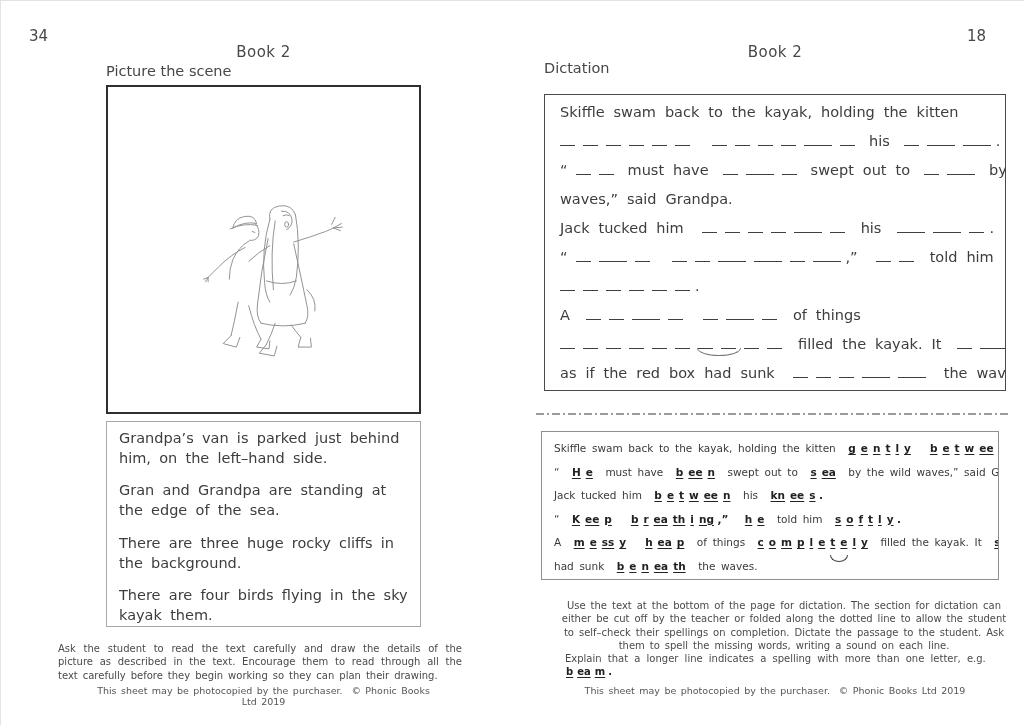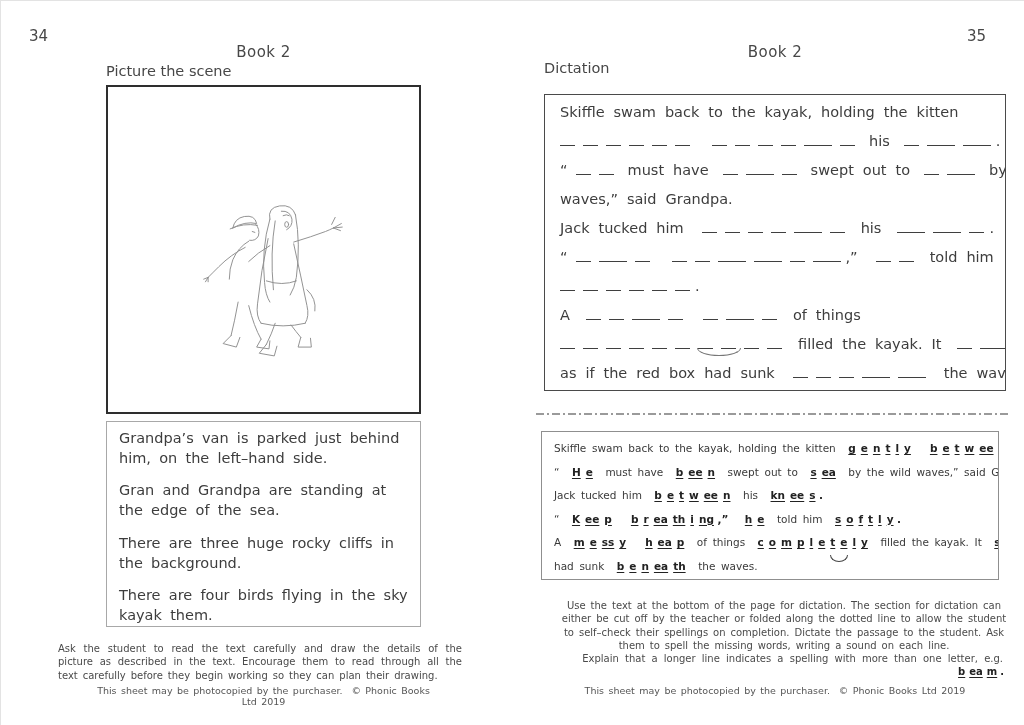--- a/index.html
+++ b/index.html
@@ -18,21 +18,21 @@
   .st-right{left:543px;width:462px;top:59px;}
   
   .picture-box{position:absolute;left:105px;top:84px;width:315px;height:329px;border:2px solid #2e2e2e;box-sizing:border-box;background:#fff;}
   .picture-box svg{position:absolute;left:86px;top:108px;}
   .desc-box{position:absolute;left:105px;top:420px;width:315px;height:206px;border:1px solid #a8a8a8;box-sizing:border-box;
             padding:7px 12px 0 12px;background:#fff;}
   .desc-box p{margin:0 0 13px 0;font-size:14.5px;line-height:1.36;word-spacing:.25em;color:#3d3d3d;}
   .teacher-note{position:absolute;font-size:10px;line-height:1.33;color:#4a4a4a;word-spacing:.18em;}
   .tn-left{left:57px;top:631px;width:404px;text-align:justify;}
   .tn-right{left:560px;top:598px;width:446px;text-align:center;}
-  .note-line{text-align:right;}
+  .note-line{text-align:left;}
   .copyright{position:absolute;font-size:9.5px;color:#555;text-align:center;word-spacing:.15em;}
   .cr-left{left:90px;width:345px;top:674px;}
   .cr-right{left:543px;width:462px;top:674px;}
   
   .dict-box{position:absolute;left:543px;top:93px;width:462px;height:297px;border:1.5px solid #4a4a4a;box-sizing:border-box;
             padding:3px 11px 0 11px;background:#fff;overflow:hidden;}
   .dline{height:29px;line-height:29px;white-space:nowrap;font-size:14.5px;color:#3d3d3d;}
   .cutline{position:absolute;left:535px;top:412px;width:473px;height:2px;
            background:repeating-linear-gradient(90deg,#9a9a9a 0 8px,transparent 8px 11px,#9a9a9a 11px 13px,transparent 13px 16px);}
   .ans-box{position:absolute;left:540px;top:430px;width:458px;height:149px;border:1px solid #8f8f8f;box-sizing:border-box;
@@ -108,21 +108,21 @@
       <p>There are three huge rocky cliffs in the background.</p>
       <p>There are four birds flying in the sky kayak them.</p>
     </div>
 
     <p class="teacher-note tn-left">Ask the student to read the text carefully and draw the details of the picture as described in the text. Encourage them to read through all the text carefully before they begin working so they can plan their drawing.</p>
     <p class="copyright cr-left">This sheet may be photocopied by the purchaser. &nbsp;© Phonic Books Ltd 2019</p>
   </section>
 
   <section class="page">
     <div class="booktitle bt-right">Book 2</div>
-    <div class="pagenum pn-right">35</div>
+    <div class="pagenum pn-right">18</div>
     <div class="sectitle st-right">Dictation</div>
 
     <div class="dict-box">
         <div class="dline"><span class="w">Skiffle swam back to the kayak, holding the kitten</span></div>
         <div class="dline"><span class="blank"></span><span class="blank"></span><span class="blank"></span><span class="blank"></span><span class="blank"></span><span class="blank"></span><span class="gap" style="width: 14px;"></span><span class="blank"></span><span class="blank"></span><span class="blank"></span><span class="blank"></span><span class="blank long"></span><span class="blank"></span><span class="gap" style="width: 6px;"></span><span class="w">his</span><span class="gap" style="width: 6px;"></span><span class="blank"></span><span class="blank long"></span><span class="blank long"></span><span class="suf">.</span></div>
         <div class="dline"><span class="w">“</span><span class="blank"></span><span class="blank"></span><span class="gap" style="width: 6px;"></span><span class="w">must have</span><span class="gap" style="width: 6px;"></span><span class="blank"></span><span class="blank long"></span><span class="blank"></span><span class="gap" style="width: 6px;"></span><span class="w">swept out to</span><span class="gap" style="width: 6px;"></span><span class="blank"></span><span class="blank long"></span><span class="gap" style="width: 6px;"></span><span class="w">by the wild</span></div>
         <div class="dline"><span class="w">waves,” said Grandpa.</span></div>
         <div class="dline"><span class="w">Jack tucked him</span><span class="gap" style="width: 10px;"></span><span class="blank"></span><span class="blank"></span><span class="blank"></span><span class="blank"></span><span class="blank long"></span><span class="blank"></span><span class="gap" style="width: 8px;"></span><span class="w">his</span><span class="gap" style="width: 8px;"></span><span class="blank long"></span><span class="blank long"></span><span class="blank"></span><span class="suf">.</span></div>
         <div class="dline"><span class="w">“</span><span class="blank"></span><span class="blank long"></span><span class="blank"></span><span class="gap" style="width: 14px;"></span><span class="blank"></span><span class="blank"></span><span class="blank long"></span><span class="blank long"></span><span class="blank"></span><span class="blank long"></span><span class="suf">,”</span><span class="gap" style="width: 14px;"></span><span class="blank"></span><span class="blank"></span><span class="gap" style="width: 8px;"></span><span class="w">told him</span></div>
         <div class="dline"><span class="blank"></span><span class="blank"></span><span class="blank"></span><span class="blank"></span><span class="blank"></span><span class="blank"></span><span class="suf">.</span></div>

